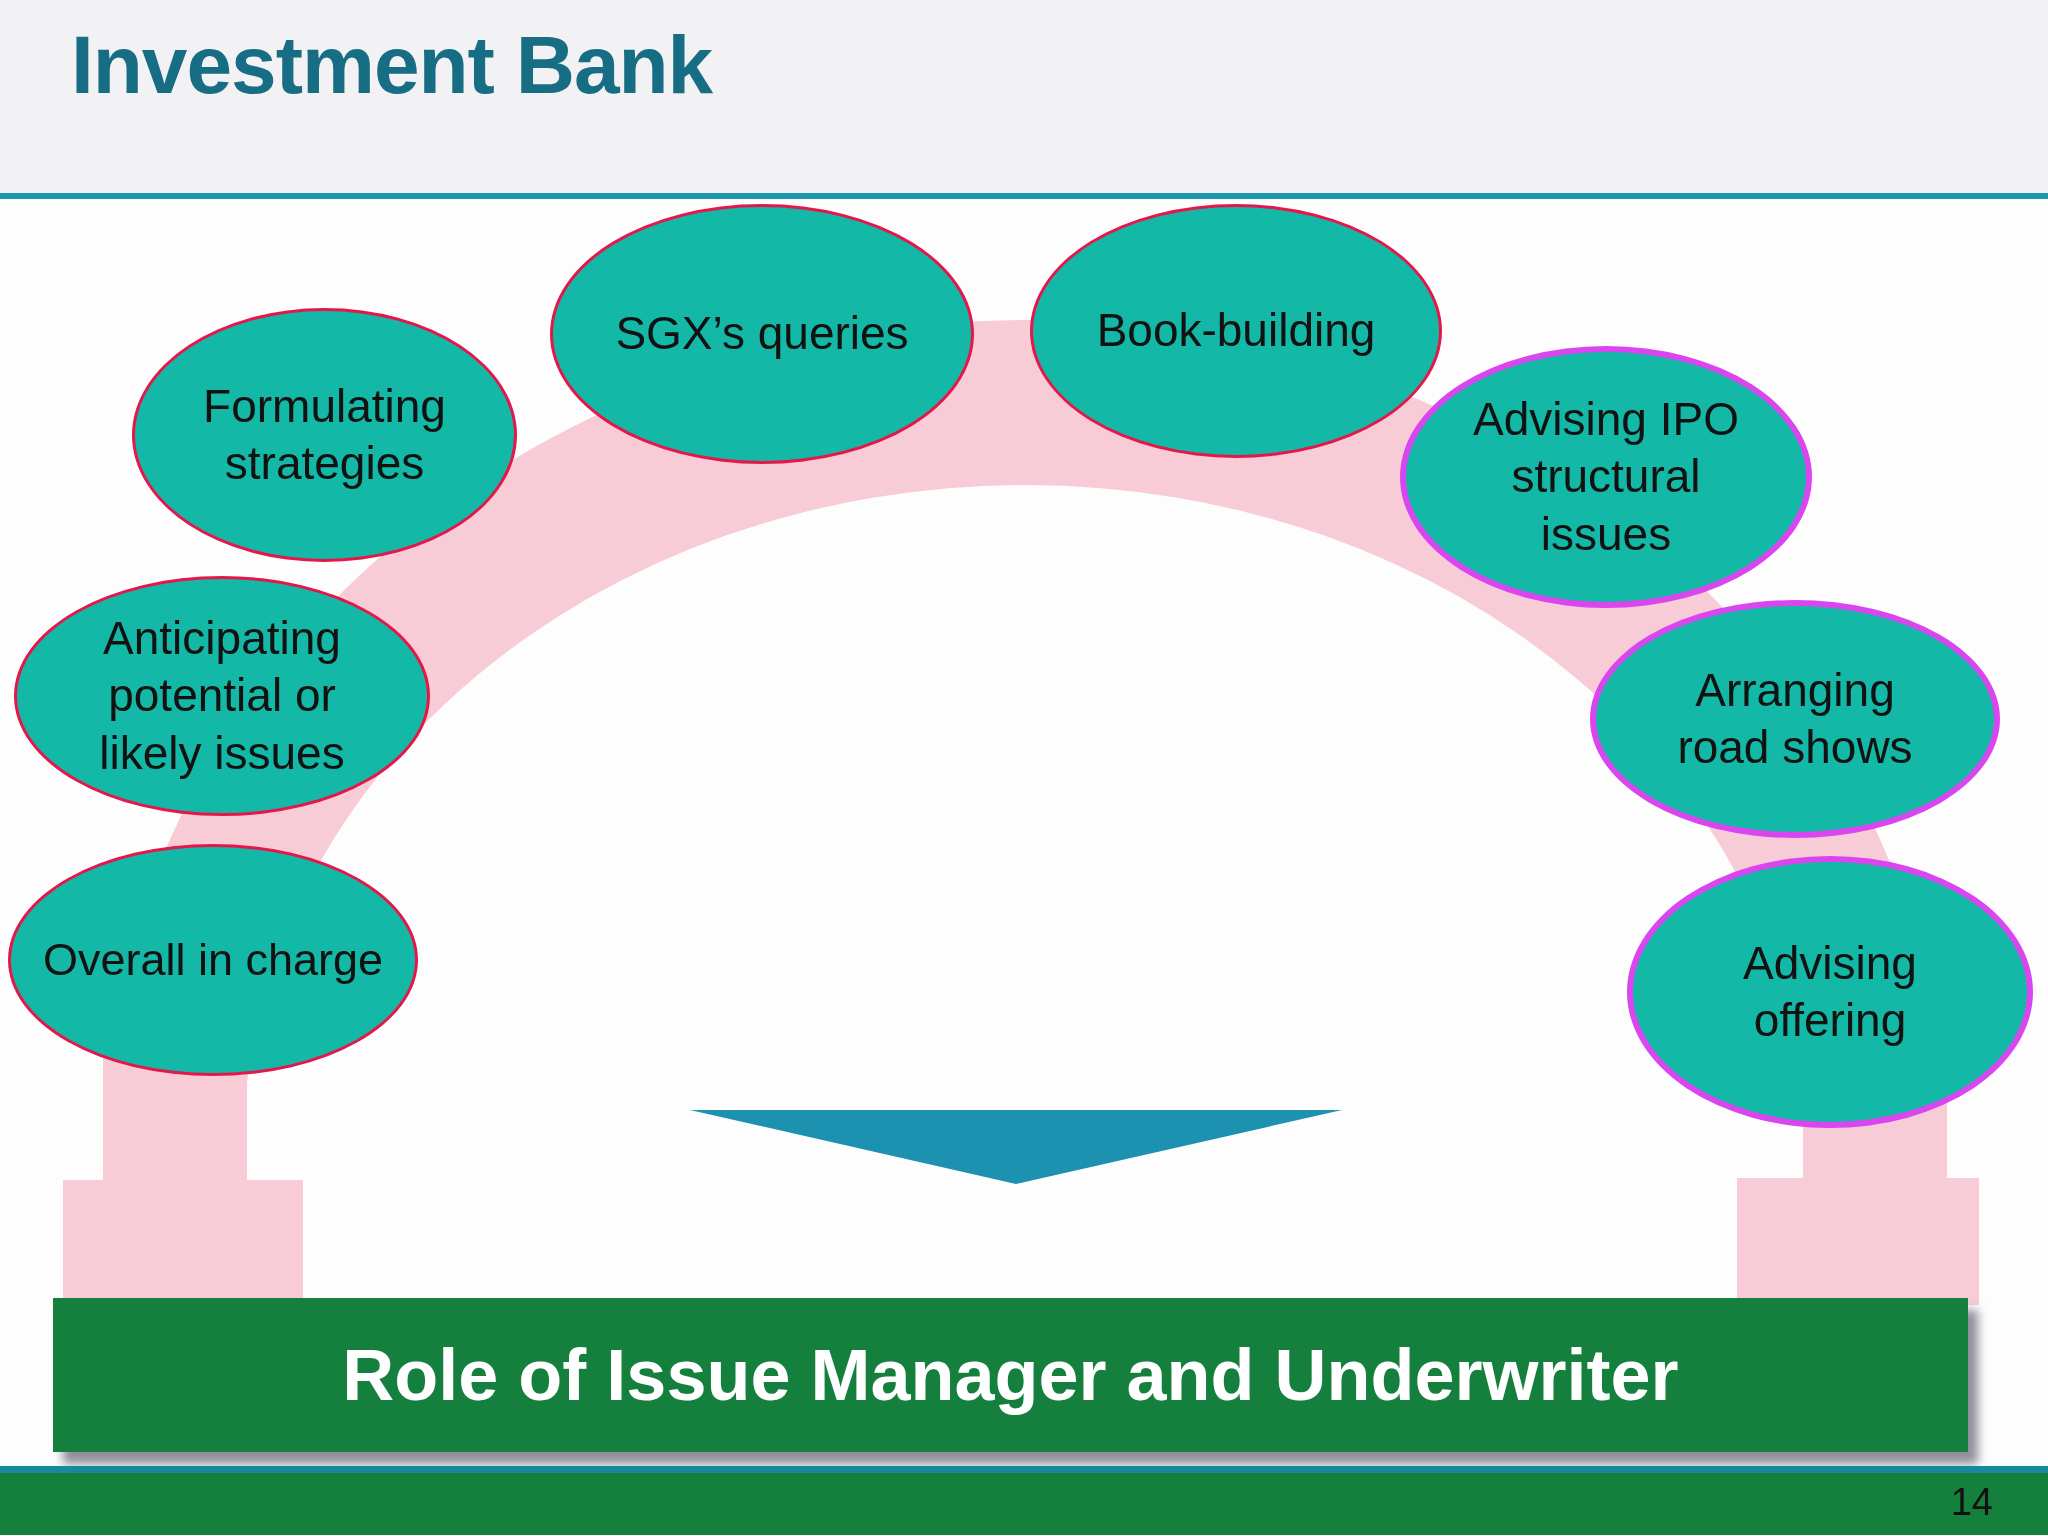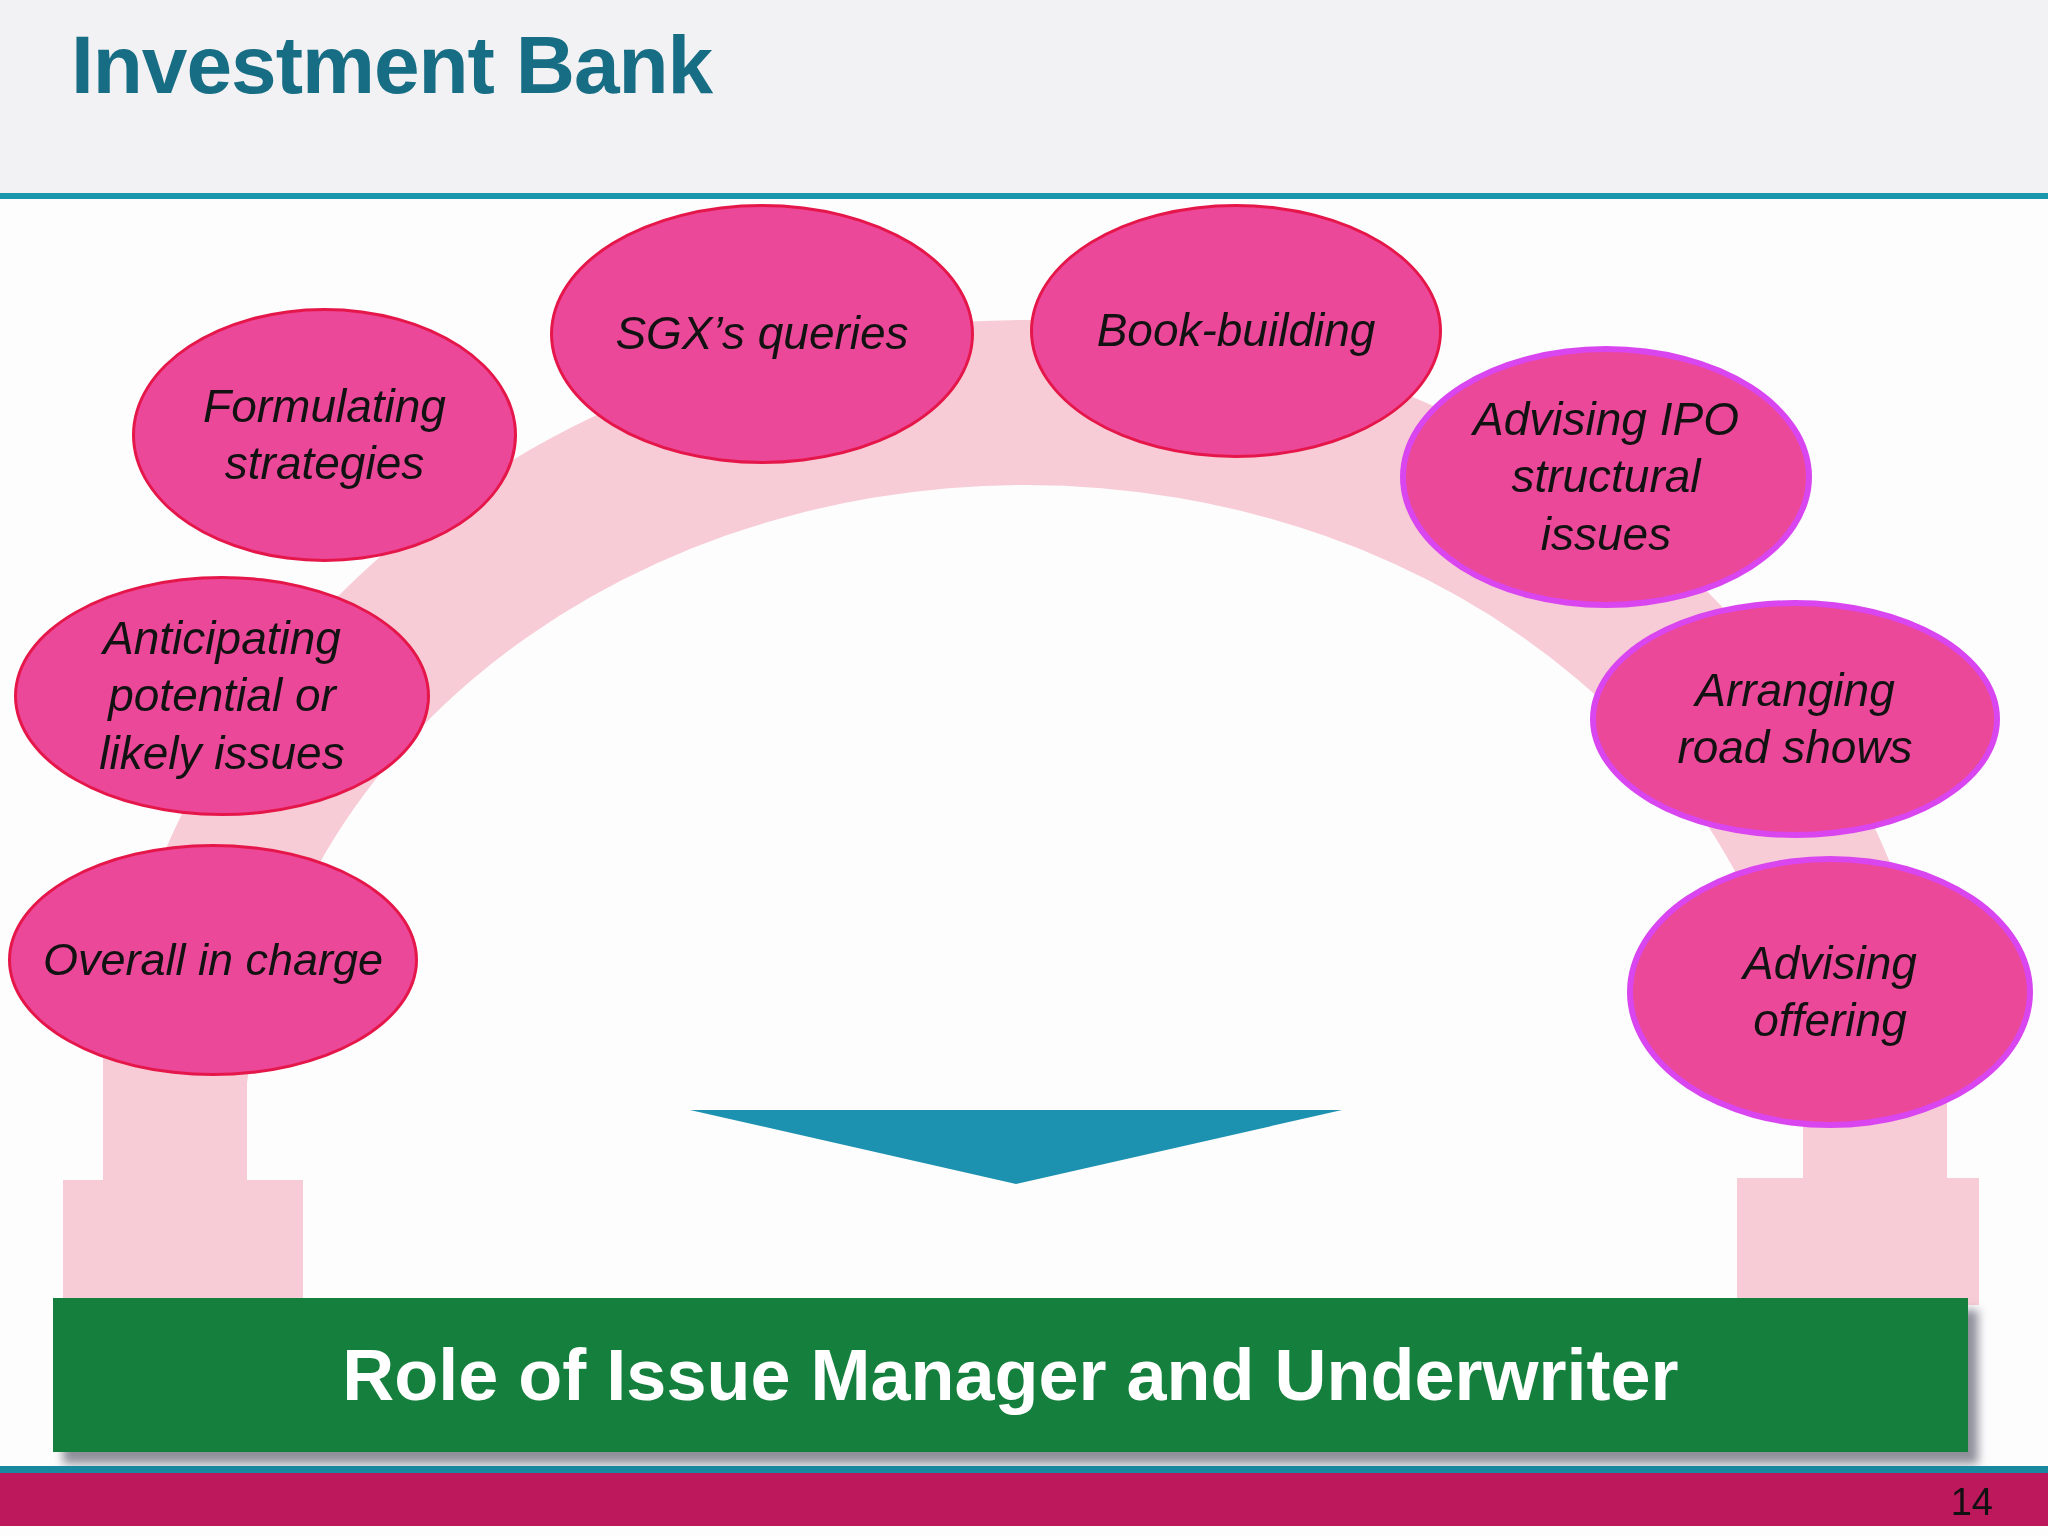--- a/index.html
+++ b/index.html
@@ -12,24 +12,24 @@
   .slide-title {
     position:absolute; left:71px; top:18px;
     font-size:82px; font-weight:bold; color:#176e84; letter-spacing:-1px;
   }
   .divider-top { position:absolute; left:0; top:193px; width:2048px; height:6px; background:#1a96ad; }
 
   .arch-svg { position:absolute; left:0; top:0; z-index:1; }
 
   .ellipse {
     position:absolute; z-index:2; box-sizing:border-box;
-    border-radius:50%; background:#ec4899;
+    border-radius:50%; background:#14b8a6;
     display:flex; align-items:center; justify-content:center;
     text-align:center; white-space:pre-line;
-    font-size:46px; color:#121212; line-height:1.24;font-style:italic;
+    font-size:46px; color:#121212; line-height:1.24;
   }
   .crimson { border:3px solid #e5174a; }
   .purple  { border:6px solid #d946ef; }
 
   .el-formulating  { left:132px;  top:308px; width:385px; height:254px; }
   .el-sgx          { left:550px;  top:204px; width:424px; height:260px; }
   .el-book         { left:1030px; top:204px; width:412px; height:254px; }
   .el-advising     { left:1400px; top:346px; width:412px; height:262px; }
   .el-arranging    { left:1590px; top:600px; width:410px; height:238px; }
   .el-marketing    { left:1627px; top:856px; width:406px; height:272px; }
@@ -38,21 +38,21 @@
 
   .banner {
     position:absolute; left:53px; top:1298px; width:1915px; height:154px;
     background:#15803d; z-index:3;
     display:flex; align-items:center; justify-content:center;
     box-shadow:10px 12px 9px rgba(125,125,138,0.85);
   }
   .banner-text { color:#ffffff; font-weight:bold; font-size:72px; }
 
   .divider-bottom { position:absolute; left:0; top:1466px; width:2048px; height:7px; background:#17889e; z-index:4; }
-  .footer-strip   { position:absolute; left:0; top:1473px; width:2048px; height:53px; background:#be185d; z-index:4; }
+  .footer-strip   { position:absolute; left:0; top:1473px; width:2048px; height:62px; background:#15803d; z-index:4; }
   .page-number    { position:absolute; right:55px; top:8px; font-size:38px; color:#111; }
 </style>
 </head>
 <body>
 
 <div class="header-strip"></div>
 <div class="slide-title">Investment Bank</div>
 <div class="divider-top"></div>
 
 <svg class="arch-svg" width="2048" height="1536" viewBox="0 0 2048 1536">

